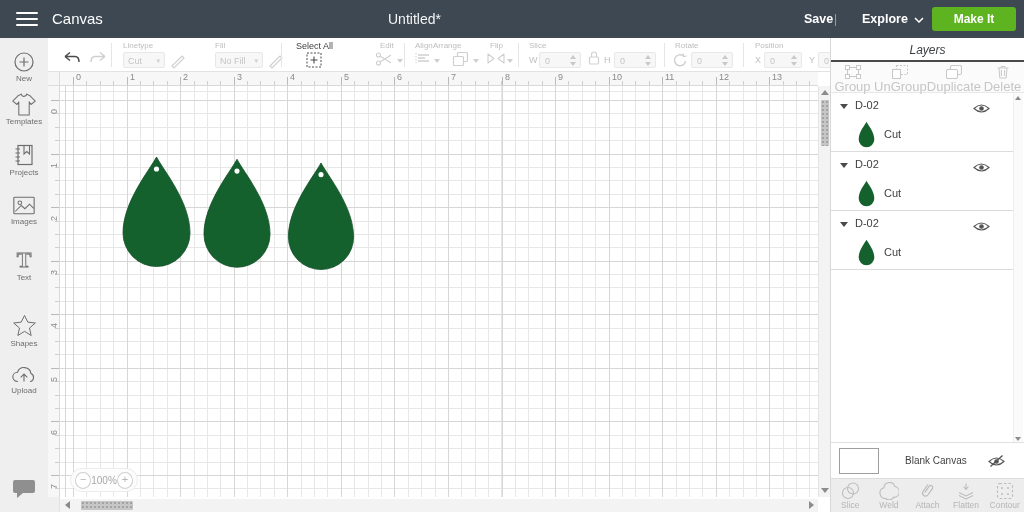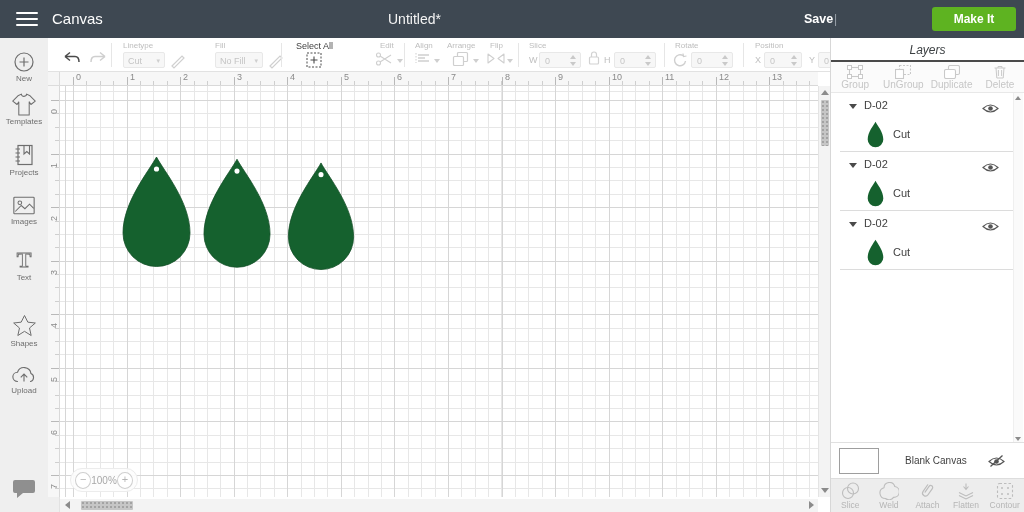--- a/index.html
+++ b/index.html
@@ -84,21 +84,21 @@
   
   #rightpanel{left:830px;top:38px;width:194px;height:474px;background:#fff;border-left:1px solid #d7d7d7;box-sizing:border-box;}
   #tabs{position:absolute;left:0;top:0;width:100%;height:24px;border-bottom:1px solid #e3e3e3;box-sizing:border-box;display:flex;}
   .tab{flex:1;text-align:center;font-size:12px;line-height:24px;color:#9b9b9b;cursor:pointer;position:relative;}
   .tab.active{color:#3c4043;font-style:italic;}
   .tab.active::after{content:"";position:absolute;left:0;right:0;bottom:-1px;height:2px;background:#4a4a4a;}
   #layer-actions{position:absolute;left:0;top:24px;width:100%;height:31px;background:#fbfbfb;border-bottom:1px solid #e8e8e8;
                  box-sizing:border-box;display:flex;}
   .l-action{flex:1;text-align:center;color:#c6c6c6;cursor:default;}
   .l-action svg{display:block;margin:3px auto 0;}
-  .l-action .lab{font-size:10px;color:#c6c6c6;}
+  .l-action .lab{font-size:13px;color:#c6c6c6;}
   .group-header{position:relative;height:26px;cursor:pointer;}
   .caret-down{position:absolute;left:9px;top:11px;width:0;height:0;border-left:4px solid transparent;border-right:4px solid transparent;border-top:5px solid #4a4a4a;}
   .group-name{position:absolute;left:24px;top:6px;font-size:11px;color:#3f3f3f;}
   .eye{position:absolute;right:24px;top:7px;cursor:pointer;}
   .layer-row{position:relative;height:32px;border-bottom:1px solid #dcdcdc;cursor:pointer;}
   .layer-thumb{position:absolute;left:27px;top:2px;}
   .layer-type{position:absolute;left:53px;top:9px;font-size:11px;color:#3f3f3f;}
   #panel-scroll{position:absolute;right:1px;top:55px;width:10px;height:351px;background:#fafafa;border-left:1px solid #efefef;box-sizing:border-box;}
   #blank-row{position:absolute;left:0;top:404px;width:100%;height:36px;border-top:1px solid #e0e0e0;box-sizing:border-box;background:#fff;}
   #blank-swatch{position:absolute;left:8px;top:5px;width:40px;height:26px;background:#fff;border:1px solid #9e9e9e;box-sizing:border-box;cursor:pointer;}
@@ -117,20 +117,25 @@
   <div id="topbar" class="abs">
     <div id="hamburger" class="abs">
         <div></div>
         <div></div>
         <div></div>
       </div>
     <div id="app-title" class="abs">Canvas</div>
     <div id="doc-title" class="abs">Untitled*</div>
     <div class="tb-link abs" style="left:804px;">Save</div>
     <div id="tb-divider" class="abs">|</div>
+    <div class="tb-link abs" style="left:862px;">
+      <span>Explore</span><span id="explore-chevron"><svg width="10" height="6" viewBox="0 0 10 6">
+            <polyline points="1,1 5,5 9,1" fill="none" stroke="#fff" stroke-width="1.5"></polyline>
+          </svg></span>
+    </div>
     <div id="make-it" class="abs">Make It</div>
   </div>
 
   <div id="sidebar" class="abs">
     <div class="side-item" style="top:13px;">
       <span><svg width="22" height="22" viewBox="0 0 22 22">
             <circle cx="11" cy="11" r="9" fill="none" stroke="#6e6e6e" stroke-width="1.2"></circle>
             <path d="M11 6.5 V15.5 M6.5 11 H15.5" stroke="#6e6e6e" stroke-width="1.2"></path>
           </svg></span>
       <div class="lab">New</div>
@@ -220,21 +225,21 @@
     <div class="dd-caret" style="left:349px;"></div>
     <div class="sep" style="left:356px;"></div>
 
     <div class="t-lbl" style="left:367px;">Align</div>
     <span class="t-ico" style="left:367px;"><svg width="16" height="14" viewBox="0 0 16 14">
           <path d="M1 2 V12" stroke="#cfcfcf" stroke-width="1" stroke-dasharray="1.5 1.5"></path>
           <path d="M3 4 H14 M3 7 H10 M3 10 H14" stroke="#cfcfcf" stroke-width="1.6"></path>
         </svg></span>
     <div class="dd-caret" style="left:386px;"></div>
 
-    <div class="t-lbl" style="left:399px;">Arrange</div>
+    <div class="t-lbl" style="left:385px;">Arrange</div>
     <span class="t-ico" style="left:404px;"><svg width="17" height="16" viewBox="0 0 17 16">
           <rect x="5.5" y="1.5" width="10" height="9" rx="1" fill="none" stroke="#cfcfcf" stroke-width="1.2"></rect>
           <rect x="1.5" y="5.5" width="10" height="9" rx="1" fill="#fff" stroke="#cfcfcf" stroke-width="1.2"></rect>
         </svg></span>
     <div class="dd-caret" style="left:425px;"></div>
 
     <div class="t-lbl" style="left:442px;">Flip</div>
     <span class="t-ico" style="left:438px;"><svg width="20" height="15" viewBox="0 0 20 15">
           <path d="M2 3 L8 7.5 L2 12 Z" fill="none" stroke="#cfcfcf" stroke-width="1.1" stroke-linejoin="round"></path>
           <path d="M18 3 L12 7.5 L18 12 Z" fill="none" stroke="#cfcfcf" stroke-width="1.1" stroke-linejoin="round"></path>
@@ -372,21 +377,21 @@
         <div class="lab">Duplicate</div>
       </div>
       <div class="l-action">
         <span><svg width="14" height="14" viewBox="0 0 14 14">
               <path d="M1.5 3 H12.5 M5 3 V1.5 H9 V3 M3 3 L3.8 13 H10.2 L11 3 M5.4 5 V11 M8.6 5 V11" fill="none" stroke="#c9c9c9" stroke-width="1"></path>
             </svg></span>
         <div class="lab">Delete</div>
       </div>
     </div>
 
-    <div class="abs" style="left:9px;top:55px;width:183px;">
+    <div class="abs" style="left:0;top:55px;width:183px;">
 
       <div class="group-header">
         <div class="caret-down"></div>
         <div class="group-name">D-02</div>
         <span class="eye"><svg width="17" height="11" viewBox="0 0 17 11">
               <path d="M1 5.5 Q8.5 -1.5 16 5.5 Q8.5 12.5 1 5.5 Z" fill="none" stroke="#555" stroke-width="1.1"></path>
               <circle cx="8.5" cy="5.5" r="2.3" fill="#555"></circle>
             </svg></span>
       </div>
       <div class="layer-row">

